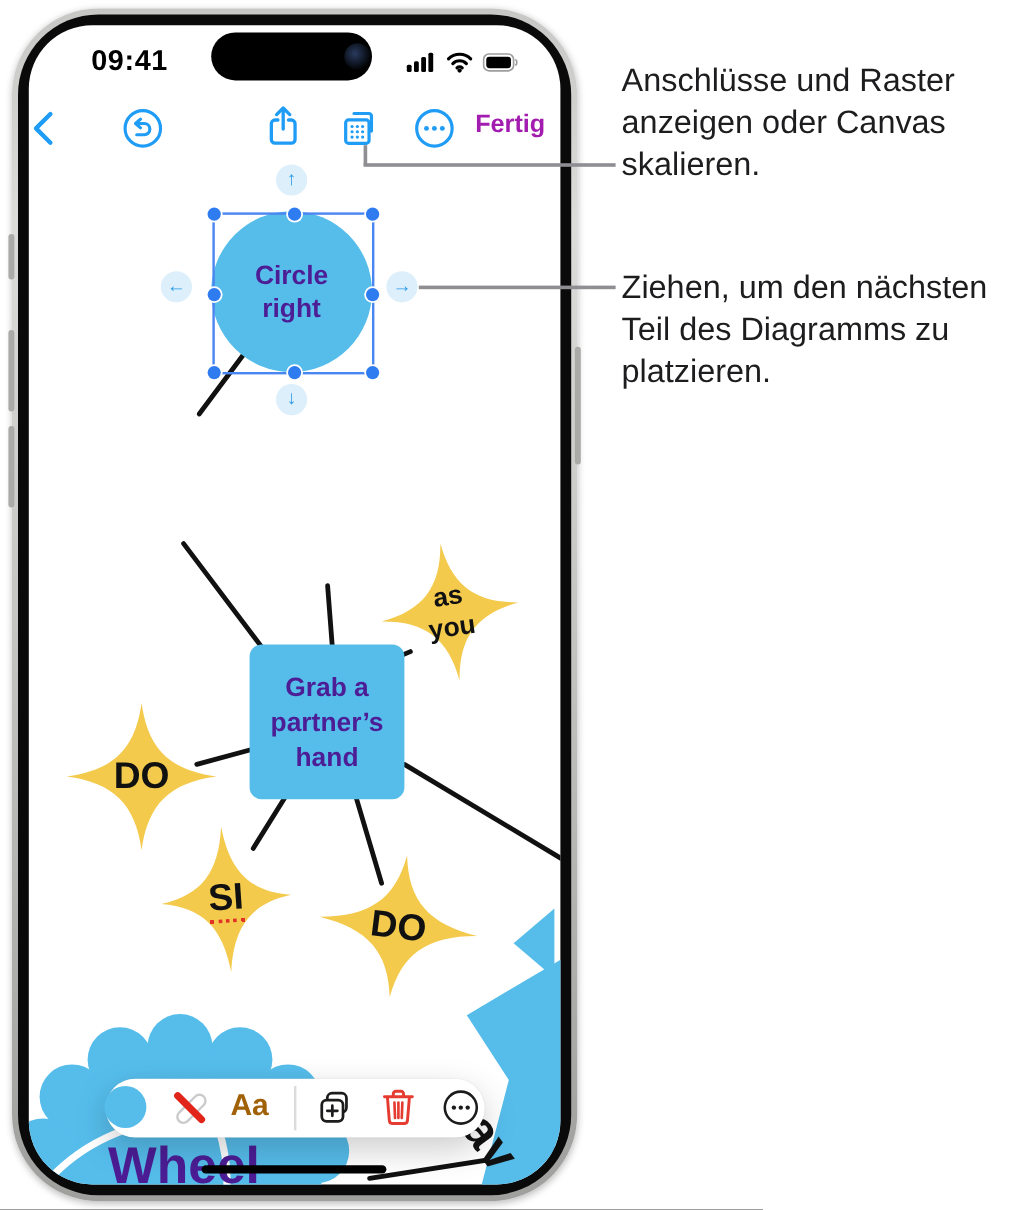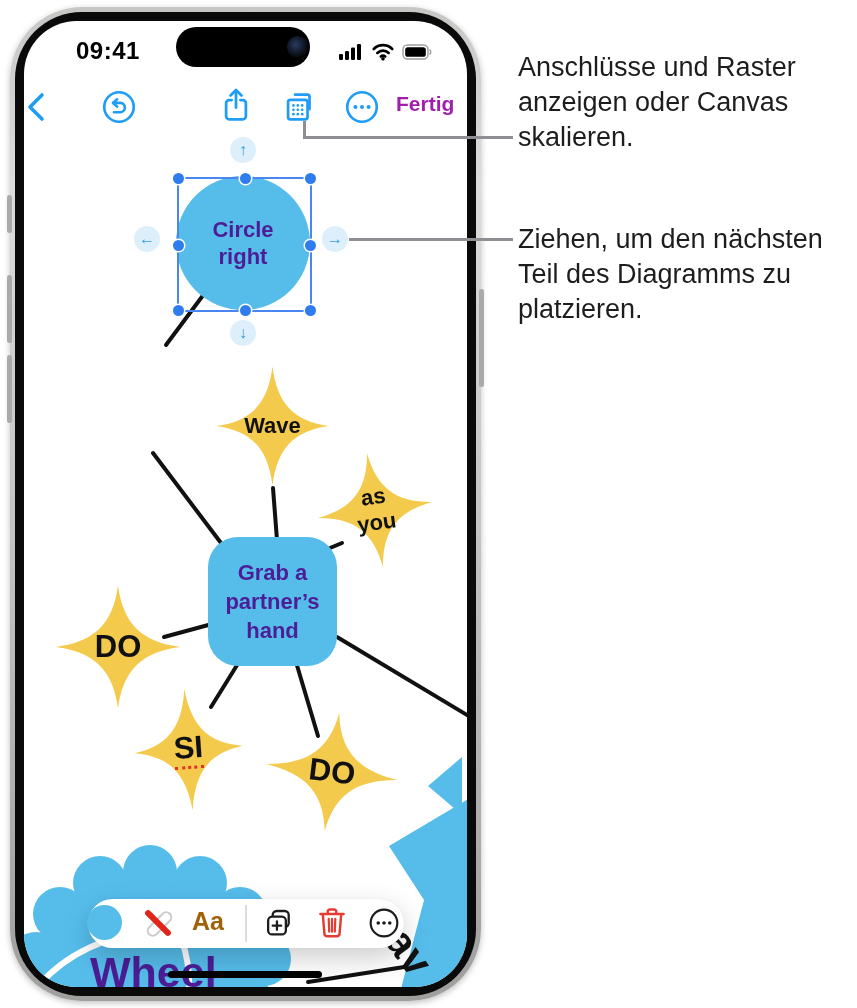--- a/index.html
+++ b/index.html
@@ -163,35 +163,29 @@
       </svg>
       <div class="abs node-text" style="left:90px;top:948px;font-size:43px;">Wheel</div>
 
       <svg class="abs" style="left:380px;top:740px;" width="100" height="268" viewBox="0 0 100 268">
         <polygon points="82,17 48,46 82,75" fill="#56bdeb"></polygon>
         <polygon points="9,106 90,58 90,268 16,268 44,160" fill="#56bdeb"></polygon>
       </svg>
       <div class="abs" style="left:398px;top:896px;font-size:42px;font-weight:700;color:#111;transform:rotate(54deg);transform-origin:0 0;">Sav</div>
 
 
-      <div class="abs star-node" style="left:214px;top:364px;width:117px;height:124px;">
-        <svg viewBox="0 0 100 100" preserveAspectRatio="none">
-            <path d="M50 2 C54 32 68 46 98 50 C68 54 54 68 50 98 C46 68 32 54 2 50 C32 46 46 32 50 2 Z" fill="#f4ca4d"></path>
-          </svg>
-        <div class="star-label" style="font-size:22px;">Wave</div>
-      </div>
 
       <div class="abs star-node" style="left:315px;top:450px;width:120px;height:120px;transform:rotate(-8deg);">
         <svg viewBox="0 0 100 100" preserveAspectRatio="none">
             <path d="M50 2 C54 32 68 46 98 50 C68 54 54 68 50 98 C46 68 32 54 2 50 C32 46 46 32 50 2 Z" fill="#f4ca4d"></path>
           </svg>
         <div class="star-label" style="font-size:22px;line-height:26px;width:60px;">as you</div>
       </div>
 
-      <div class="abs" style="left:208px;top:537px;width:129px;height:129px;border-radius:30px;background:#56bdeb;display:flex;align-items:center;justify-content:center;">
+      <div class="abs" style="left:208px;top:537px;width:129px;height:129px;border-radius:10px;background:#56bdeb;display:flex;align-items:center;justify-content:center;">
         <div class="node-text" style="font-size:22px;line-height:29px;width:112px;">Grab a partner’s hand</div>
       </div>
 
       <div class="abs star-node" style="left:53px;top:583px;width:130px;height:128px;">
         <svg viewBox="0 0 100 100" preserveAspectRatio="none">
             <path d="M50 2 C54 32 68 46 98 50 C68 54 54 68 50 98 C46 68 32 54 2 50 C32 46 46 32 50 2 Z" fill="#f4ca4d"></path>
           </svg>
         <div class="star-label" style="font-size:31px;">DO</div>
       </div>
 

